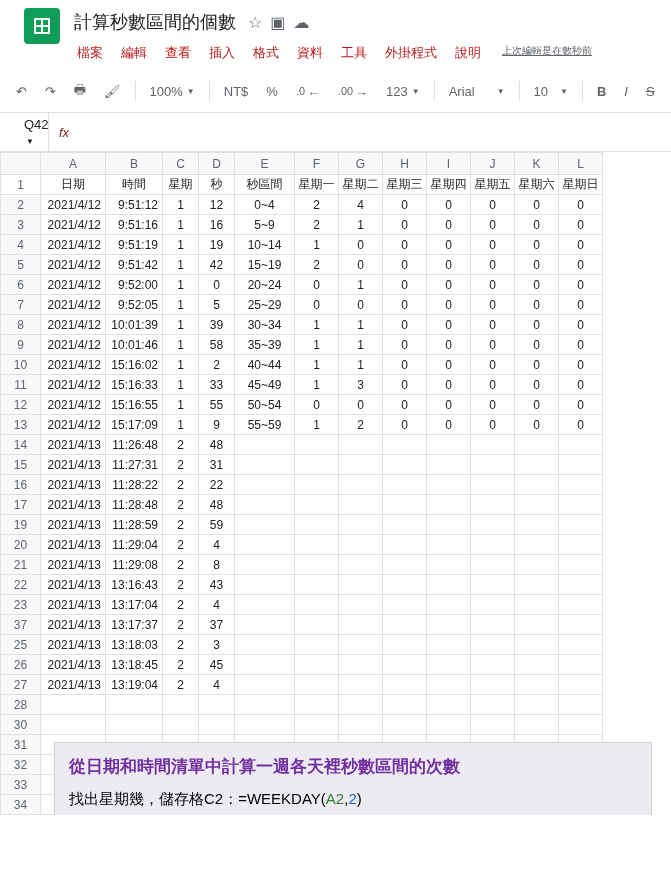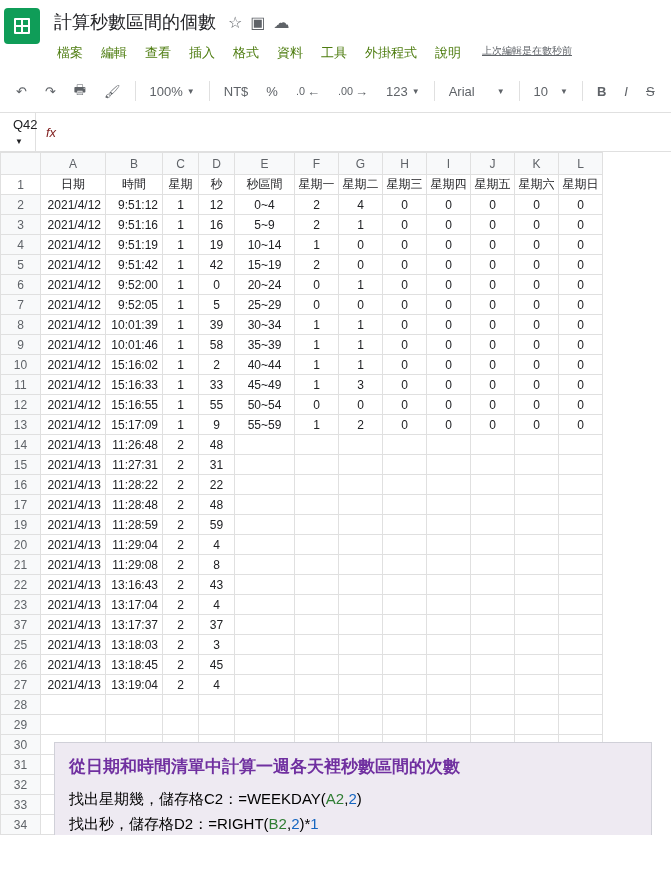--- a/index.html
+++ b/index.html
@@ -1,32 +1,32 @@
 <!DOCTYPE html>
 <html><head>
 <meta charset="utf-8">
 <style>
 * { box-sizing: border-box; margin: 0; padding: 0; }
 body { font-family: Arial, "Microsoft JhengHei", sans-serif; font-size: 13px; background: #fff; color: #202124; width: 671px; }
-.header { padding: 8px 8px 0 4px; display: flex; align-items: flex-start; }
+.header { padding: 8px 8px 0 24px; display: flex; align-items: flex-start; }
 .logo { width: 36px; height: 36px; background: #0f9d58; border-radius: 4px; display: flex; align-items: center; justify-content: center; margin-right: 10px; }
 .logo svg { width: 24px; height: 24px; }
 .title-area { flex: 1; }
 .title-row { display: flex; align-items: center; gap: 8px; }
 .doc-title { font-size: 18px; color: #202124; padding: 2px 4px; }
 .title-icon { color: #5f6368; font-size: 16px; cursor: pointer; }
 .menu-bar { display: flex; gap: 4px; padding: 4px 0; font-size: 13px; }
-.menu-item { padding: 4px 7px; color: #4d7c0f; cursor: pointer; border-radius: 2px; }
+.menu-item { padding: 4px 7px; color: #b91c1c; cursor: pointer; border-radius: 2px; }
 .last-edit { color: #5f6368; text-decoration: underline; padding: 4px 10px; font-size: 10px; }
 .toolbar { display: flex; align-items: center; padding: 4px 8px; border-bottom: 1px solid #e0e0e0; gap: 2px; }
 .tb-btn { padding: 6px 8px; cursor: pointer; color: #5f6368; border-radius: 2px; display: flex; align-items: center; gap: 2px; font-size: 13px; }
 .tb-sep { width: 1px; height: 20px; background: #e0e0e0; margin: 0 4px; }
 .dropdown-arrow { font-size: 8px; margin-left: 2px; }
 .name-box-row { display: flex; align-items: center; border-bottom: 1px solid #e0e0e0; }
-.name-box { width: 36px; padding: 4px 13px; border-right: 1px solid #e0e0e0; font-size: 13px; }
+.name-box { width: 36px; padding: 4px 24px; border-right: 1px solid #e0e0e0; font-size: 13px; }
 .fx-icon { padding: 4px 10px; font-style: italic; color: #7f1d1d; }
 .grid { overflow: hidden; }
 table { border-collapse: collapse; table-layout: fixed; }
 th, td { border: 1px solid #e0e0e0; font-size: 12px; text-align: center; white-space: nowrap; overflow: hidden; }
 th { background: #f8f9fa; color: #5f6368; font-weight: normal; height: 22px; }
 td { height: 20px; }
 .corner { width: 40px; background: #f8f9fa; }
 .row-hdr { width: 40px; background: #f8f9fa; color: #5f6368; }
 .col-A { width: 65px; }
 .col-B { width: 57px; }
@@ -541,35 +541,20 @@
             <td></td>
             <td></td>
             <td></td>
             <td></td>
             <td></td>
             <td></td>
             <td></td>
             <td></td>
           </tr>
           <tr>
-            <td class="row-hdr">29</td>
-            <td></td>
-            <td></td>
-            <td></td>
-            <td></td>
-            <td></td>
-            <td></td>
-            <td></td>
-            <td></td>
-            <td></td>
-            <td></td>
-            <td></td>
-            <td></td>
-          </tr>
-          <tr>
             <td class="row-hdr">30</td>
             <td></td>
             <td></td>
             <td></td>
             <td></td>
             <td></td>
             <td></td>
             <td></td>
             <td></td>
             <td></td>

